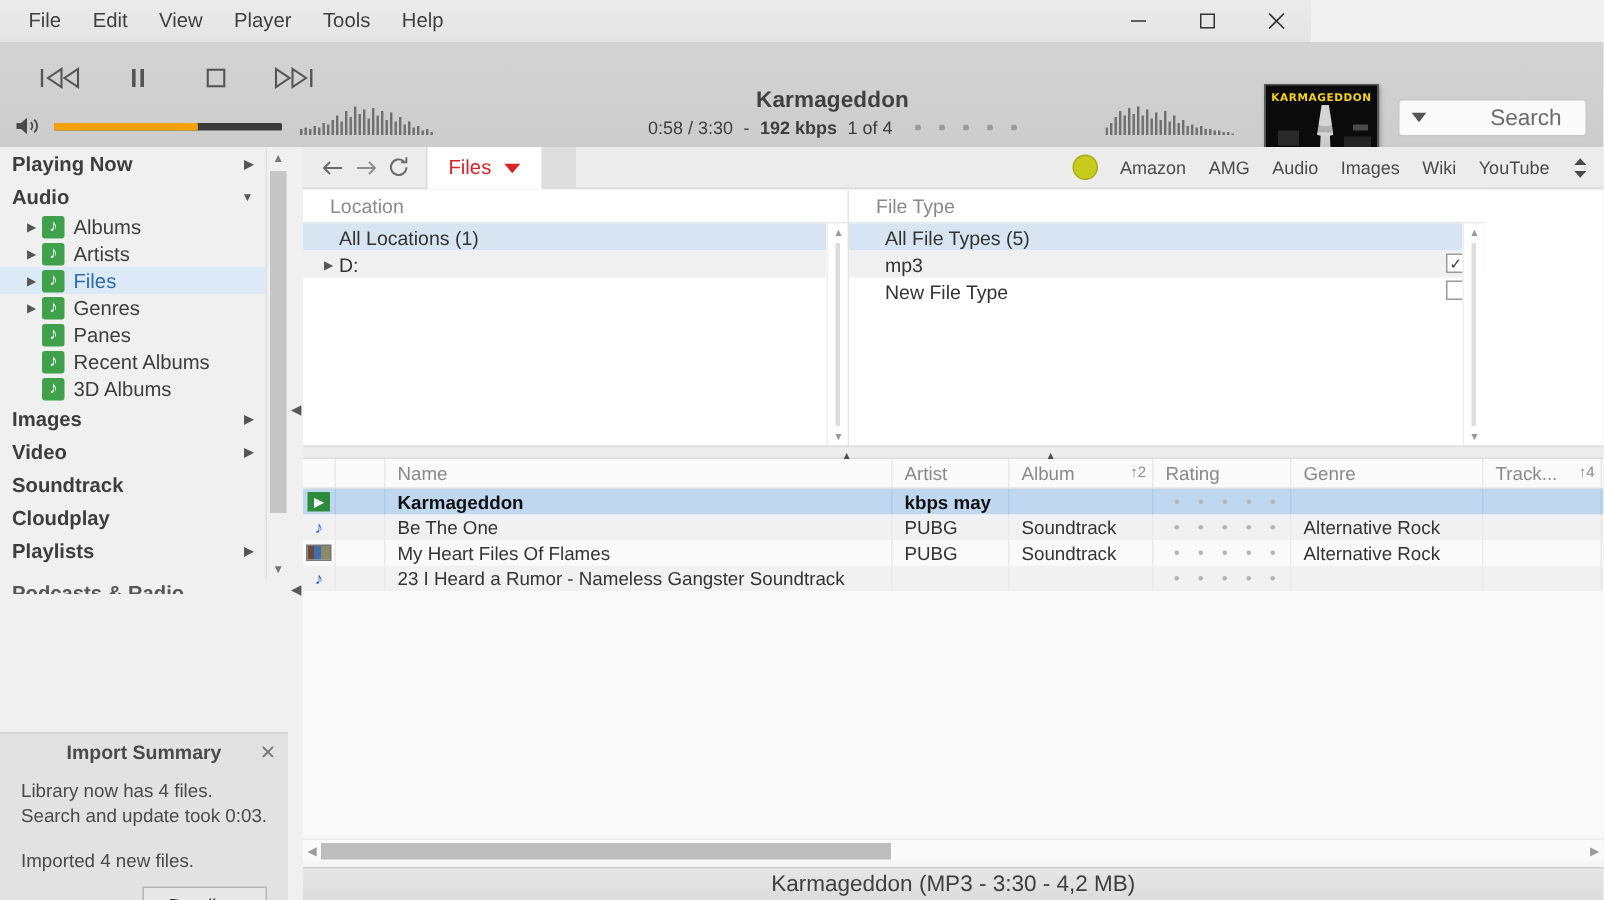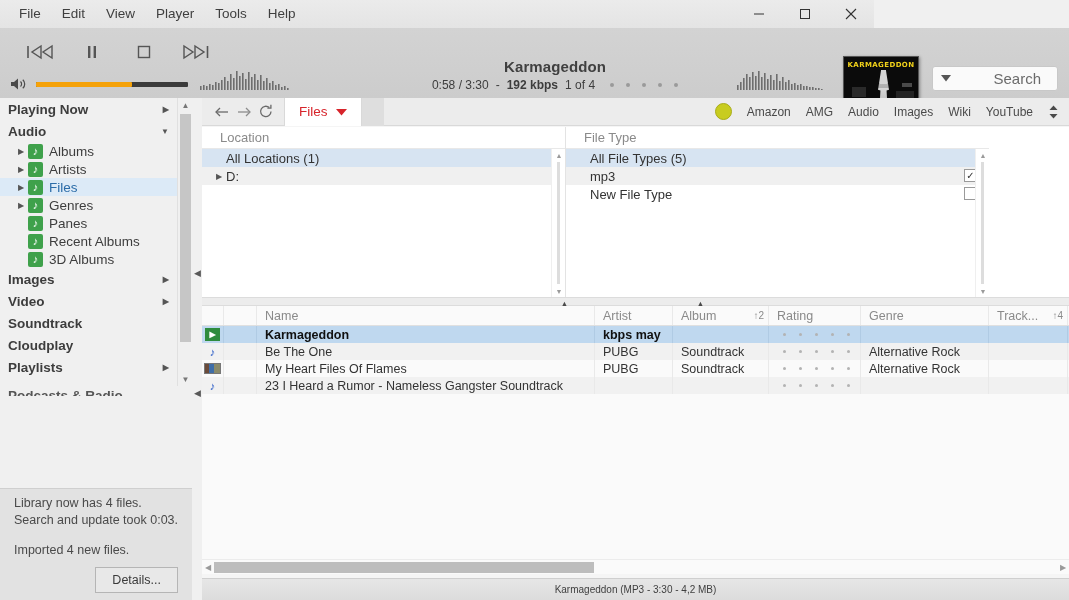--- a/index.html
+++ b/index.html
@@ -227,21 +227,21 @@
 
   .hscroll { position:absolute; left:0; bottom:26px; width:867px; height:15px; background:#fafafa; border-top:1px solid #ececec;
              display:flex; align-items:center; }
   .hscroll .arr { width:12px; text-align:center; color:#9a9a9a; font-size:8px; }
   .hscroll .track { flex:1; height:11px; position:relative; }
   .hscroll .thumb { position:absolute; left:0; top:0; height:11px; width:380px; background:#bdbdbd; }
 
   .statusbar {
     position:absolute; left:202px; bottom:0; width:867px; height:22px;
     background:linear-gradient(#e6e6e6,#dcdcdc); border-top:1px solid #cfcfcf;
-    display:flex; align-items:center; justify-content:center; color:#3f3f3f; font-size:10px;
+    display:flex; align-items:center; justify-content:center; color:#3f3f3f; font-size:15px;
   }
 </style>
 </head>
 <body>
 
 <div class="app">
 
   <div class="titlebar">
     <div class="menu">
       <div class="menu-item">File</div>
@@ -532,20 +532,24 @@
       </div>
     </div>
 
     <div class="sb-scroll">
       <div class="up">▲</div>
       <div class="thumb"></div>
       <div class="dn">▼</div>
     </div>
 
     <div class="importpanel">
+      <div class="ip-head">
+        <span class="ip-title">Import Summary</span>
+        <span class="ip-close">✕</span>
+      </div>
       <div class="ip-body">
         <p>Library now has 4 files. Search and update took 0:03.</p>
         <p>Imported 4 new files.</p>
       </div>
       <div class="ip-btnrow">
         <button class="details-btn">Details...</button>
       </div>
     </div>
 
   </div>

